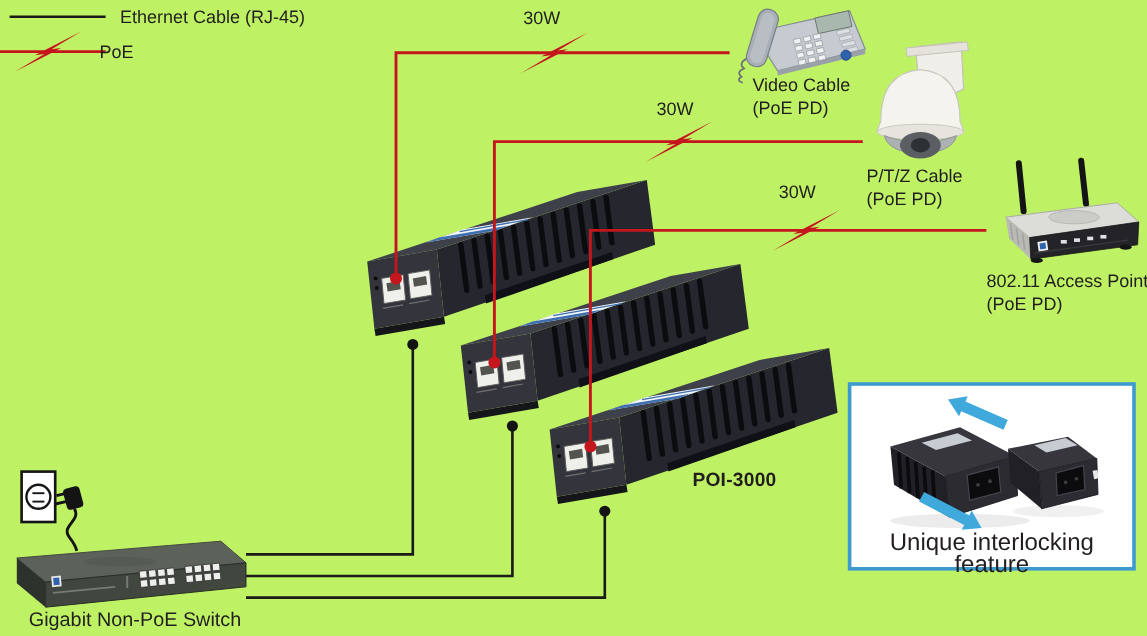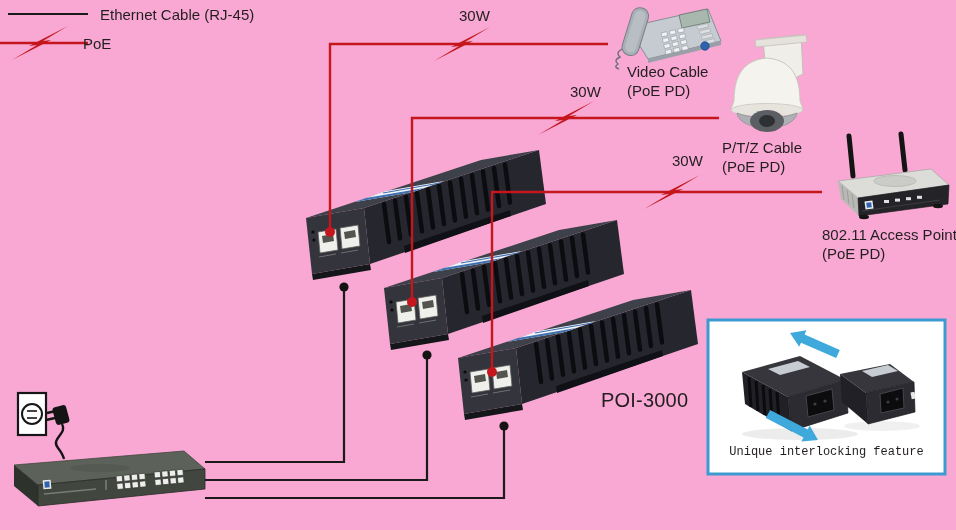--- a/index.html
+++ b/index.html
@@ -1,23 +1,23 @@
 <!DOCTYPE html>
 <html><head>
 <meta charset="utf-8">
 <style>
   html,body{margin:0;padding:0;background:#ffffff;}
-  .stage{position:relative;width:956px;height:530px;background:#f9a8d4;overflow:hidden;
+  .stage{position:relative;width:956px;height:530px;background:#bef264;overflow:hidden;
          font-family:"Liberation Sans",sans-serif;color:#221e1f;}
   .stage svg.art{position:absolute;left:0;top:0;z-index:1;}
   .lbl{position:absolute;z-index:2;font-size:15px;line-height:19px;white-space:nowrap;color:#221e1f;}
-  .power-label{font-size:15px;margin-left:23px;}
-  .model-label{font-weight:normal;font-size:20px;letter-spacing:.2px;margin-left:24px;}
+  .power-label{font-size:15px;}
+  .model-label{font-weight:bold;font-size:16px;letter-spacing:.2px;}
   .switch-label{font-size:16.5px;}
-  .inset-caption{font-size:12px;text-align:center;white-space:normal;font-family:Liberation Mono, monospace;}
+  .inset-caption{font-size:20px;text-align:center;white-space:normal;}
 </style>
 </head>
 <body>
 
 <div class="stage">
 
   <svg class="art" width="956" height="530" viewBox="0 0 956 530">
     <defs>
 
       <g id="injector">
@@ -258,15 +258,16 @@
     <div>(PoE PD)</div>
   </div>
 
   <div class="lbl" style="left:822px;top:225px">
     <div>802.11 Access Point</div>
     <div>(PoE PD)</div>
   </div>
 
   <div class="lbl model-label" style="left:577px;top:391px">POI-3000</div>
 
+  <div class="lbl switch-label" style="left:24px;top:508px">Gigabit Non-PoE Switch</div>
 
   <div class="lbl inset-caption" style="left:708px;top:443px;width:237px">Unique interlocking feature</div>
 </div>
 
 </body></html>

